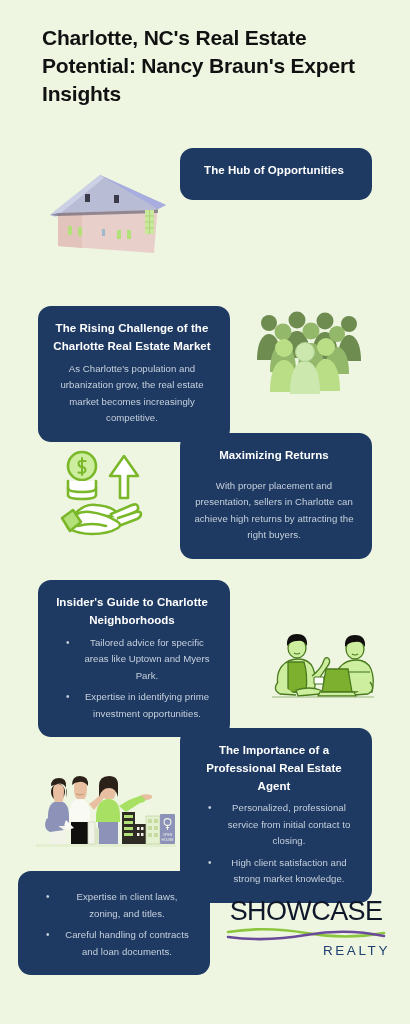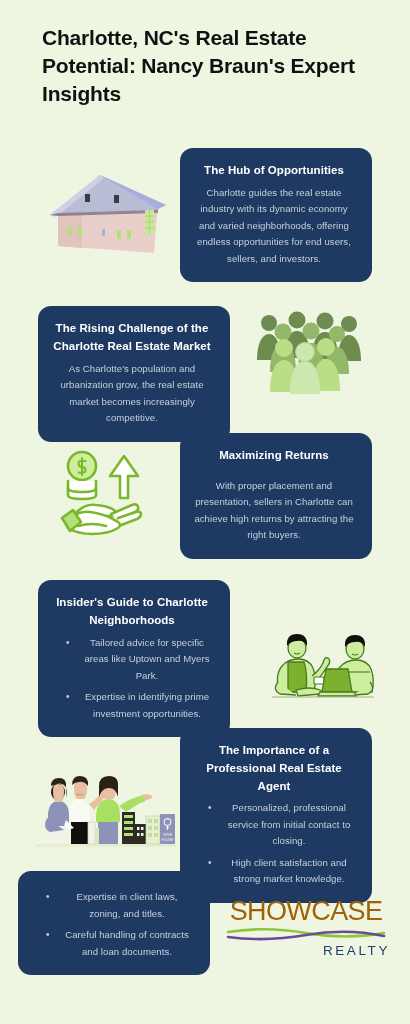--- a/index.html
+++ b/index.html
@@ -96,21 +96,21 @@
     left: 222px;
     top: 898px;
     width: 168px;
     text-align: center;
   }
   #logo-showcase {
     font-family: "Liberation Sans", sans-serif;
     font-size: 27px;
     font-weight: normal;
     letter-spacing: -0.6px;
-    color: #a16207;
+    color: #0f172a;
     line-height: 1;
   }
   #logo-swoosh { display: block; margin: 1px auto 0; }
   #logo-realty {
     font-family: "Liberation Sans", sans-serif;
     font-size: 13.5px;
     letter-spacing: 2.6px;
     color: #204070;
     line-height: 1;
     margin-top: 2px;
@@ -148,21 +148,20 @@
       <line x1="103" y1="53" x2="112" y2="53"></line>
       <line x1="103" y1="59" x2="112" y2="59"></line>
       <line x1="103" y1="65" x2="112" y2="65"></line>
       <line x1="107.5" y1="47" x2="107.5" y2="71"></line>
     </g>
   </svg>
 </div>
 
 <div class="card right" style="top:148px;">
   <div class="card-title">The Hub of Opportunities</div>
-  <div class="card-body">Charlotte guides the real estate industry with its dynamic economy and varied neighborhoods, offering endless opportunities for end users, sellers, and investors.</div>
 </div>
 
 <div class="card left" style="top:306px;">
   <div class="card-title">The Rising Challenge of the Charlotte Real Estate Market</div>
   <div class="card-body">As Charlotte's population and urbanization grow, the real estate market becomes increasingly competitive.</div>
 </div>
 
 <div class="art" style="left:252px; top:306px;">
   <svg width="112" height="88" viewBox="0 0 112 88">
 

